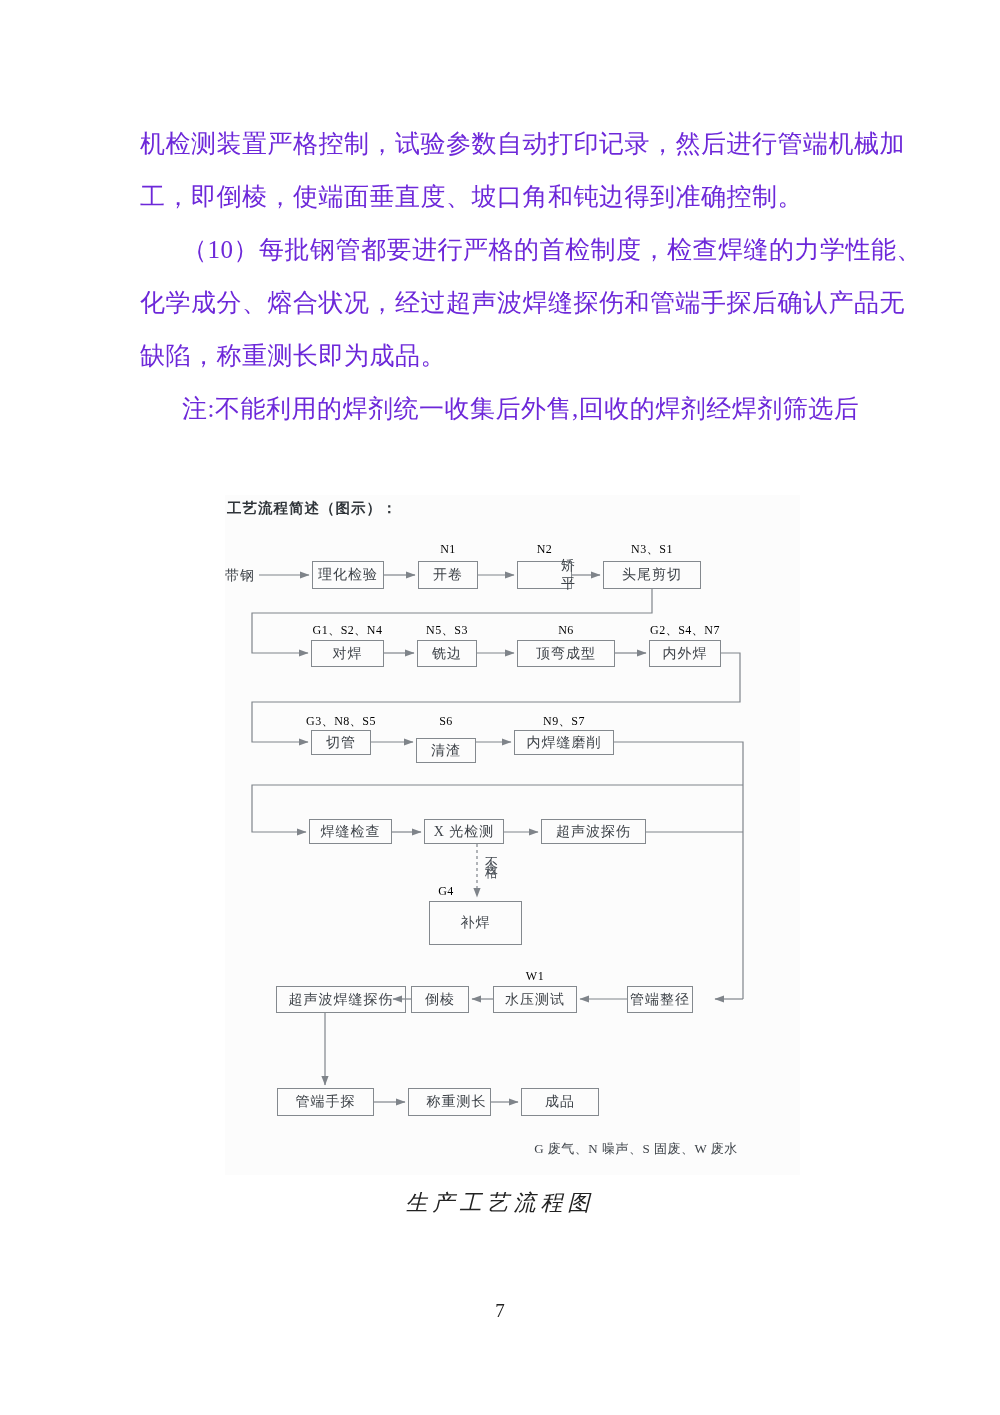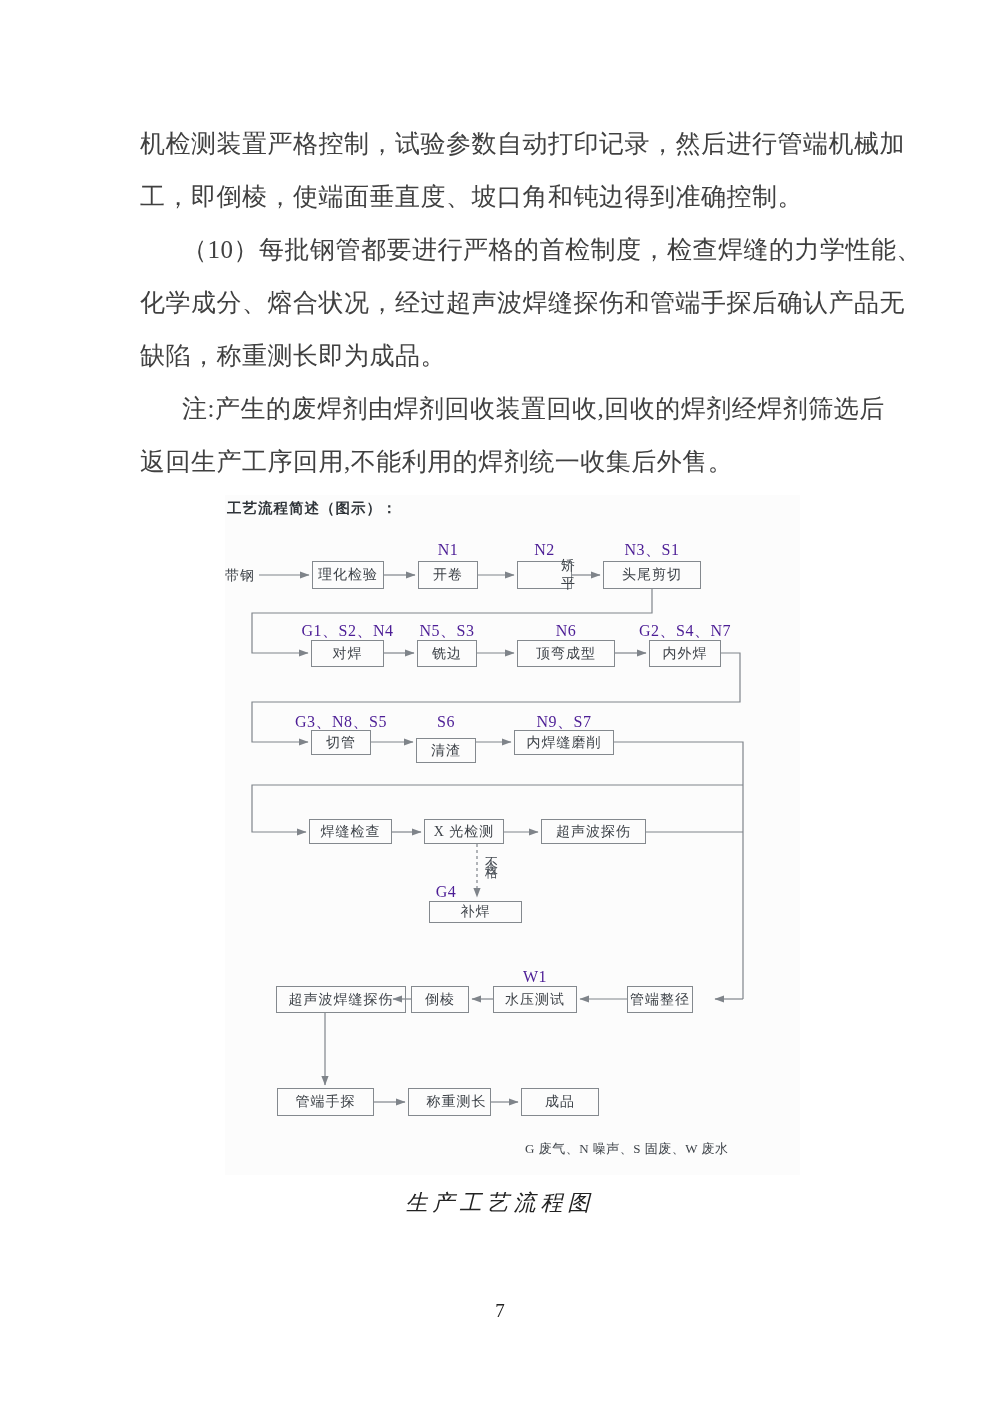--- a/index.html
+++ b/index.html
@@ -7,21 +7,21 @@
     position:relative;
     width:1000px;height:1415px;
     margin:0 auto;
     background:#ffffff;
     font-family:"Liberation Serif", serif;
     overflow:hidden;
   }
   
   #bodytext{
     position:absolute;left:140px;top:117px;width:724px;
-    font-size:25px;line-height:53px;color:#404040;
+    font-size:25px;line-height:53px;color:#6d28d9;
     letter-spacing:0.5px;
   }
   .tline{white-space:nowrap;}
   .tline.indent{padding-left:42px;}
   
   #flow{
     position:absolute;left:225px;top:495px;width:575px;height:680px;
     background:rgba(120,120,110,0.02);
     color:#3d4248;
   }
@@ -34,34 +34,34 @@
   .fc-box{
     position:absolute;
     border:1px solid #84898e;
     background:transparent;
     display:flex;align-items:center;justify-content:center;
     font-size:14px;color:#3d4248;letter-spacing:1px;
     box-sizing:border-box;
   }
   .fc-code{
     position:absolute;height:13px;
-    font-size:16px;color:#4c1d95;letter-spacing:0.5px;
+    font-size:12px;color:#000000;letter-spacing:0.5px;
     text-align:center;line-height:13px;
   }
   .fc-text{
     position:absolute;font-size:14px;color:#3d4248;letter-spacing:1px;
   }
   .fc-vtext{
     position:absolute;
     writing-mode:vertical-rl;text-orientation:upright;
     font-size:13px;color:#474d54;letter-spacing:4px;
   }
   .fc-legend{
     position:absolute;left:300px;top:645px;width:222px;
-    text-align:left;font-size:13px;color:#3d4248;letter-spacing:0.5px;
+    text-align:center;font-size:13px;color:#3d4248;letter-spacing:0.5px;
   }
   
   #caption{
     position:absolute;left:0;top:1188px;width:100%;
     text-align:center;font-size:22px;font-style:italic;
     letter-spacing:5px;color:#222;
   }
   #pagenum{
     position:absolute;left:0;top:1300px;width:100%;
     text-align:center;font-size:19px;color:#222;
@@ -71,22 +71,21 @@
 <body>
 
 <div id="page">
 
   <div id="bodytext">
     <div class="tline">机检测装置严格控制，试验参数自动打印记录，然后进行管端机械加</div>
     <div class="tline">工，即倒棱，使端面垂直度、坡口角和钝边得到准确控制。</div>
     <div class="tline indent">（10）每批钢管都要进行严格的首检制度，检查焊缝的力学性能、</div>
     <div class="tline">化学成分、熔合状况，经过超声波焊缝探伤和管端手探后确认产品无</div>
     <div class="tline">缺陷，称重测长即为成品。</div>
-    <div class="tline indent">注:产生的废焊剂由焊剂回收装置回收,回收的焊剂经焊剂筛选后</div>
-    <div class="tline">返回生产工序回用,不能利用的焊剂统一收集后外售。</div>
+    <div class="tline indent">注:不能利用的焊剂统一收集后外售,回收的焊剂经焊剂筛选后</div>
   </div>
 
   <div id="flow">
 
     <svg width="575" height="680" viewBox="0 0 575 680">
       <defs>
         <marker id="ar" markerWidth="9" markerHeight="8" refX="7.5" refY="3" orient="auto">
           <path d="M0,0 L8,3 L0,6 z" fill="#7f848a"></path>
         </marker>
       </defs>
@@ -158,21 +157,21 @@
     <div class="fc-box" style="left:191px;top:235px;width:60px;height:25px;margin-top:8px;">清渣</div>
     <div class="fc-code" style="left:269px;top:220px;width:140px;">N9、S7</div>
     <div class="fc-box" style="left:289px;top:235px;width:100px;height:25px;">内焊缝磨削</div>
 
     <div class="fc-box" style="left:84px;top:324px;width:83px;height:25px;">焊缝检查</div>
     <div class="fc-box" style="left:199px;top:324px;width:80px;height:25px;">X 光检测</div>
     <div class="fc-box" style="left:316px;top:324px;width:105px;height:25px;">超声波探伤</div>
 
     <div class="fc-vtext" style="left:257px;top:352px;height:58px;">不合格</div>
     <div class="fc-code" style="left:208px;top:390px;width:26px;">G4</div>
-    <div class="fc-box" style="left:204px;top:406px;width:93px;height:22px;">补焊</div>
+    <div class="fc-box" style="left:204px;top:406px;width:93px;height:44px;">补焊</div>
 
     <div class="fc-box" style="left:35px;top:491px;width:130px;height:27px;margin-left:16px;">超声波焊缝探伤</div>
     <div class="fc-box" style="left:186px;top:491px;width:58px;height:27px;">倒棱</div>
     <div class="fc-code" style="left:248px;top:475px;width:124px;">W1</div>
     <div class="fc-box" style="left:268px;top:491px;width:84px;height:27px;">水压测试</div>
     <div class="fc-box" style="left:402px;top:491px;width:66px;height:27px;">管端整径</div>
 
     <div class="fc-box" style="left:52px;top:593px;width:97px;height:28px;">管端手探</div>
     <div class="fc-box" style="left:183px;top:593px;width:83px;height:28px;padding-left:14px;">称重测长</div>
     <div class="fc-box" style="left:296px;top:593px;width:78px;height:28px;">成品</div>

